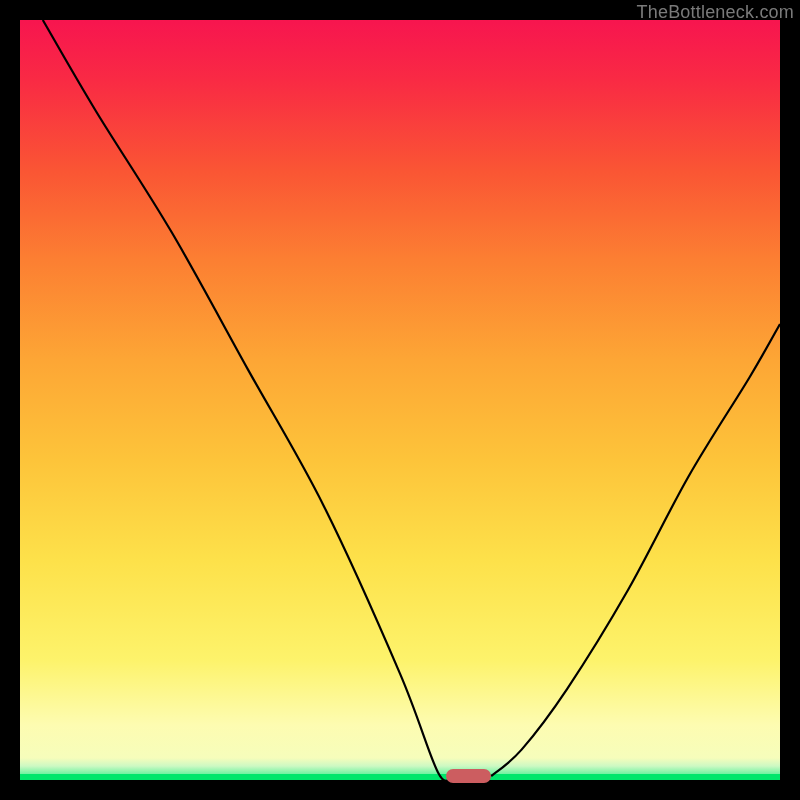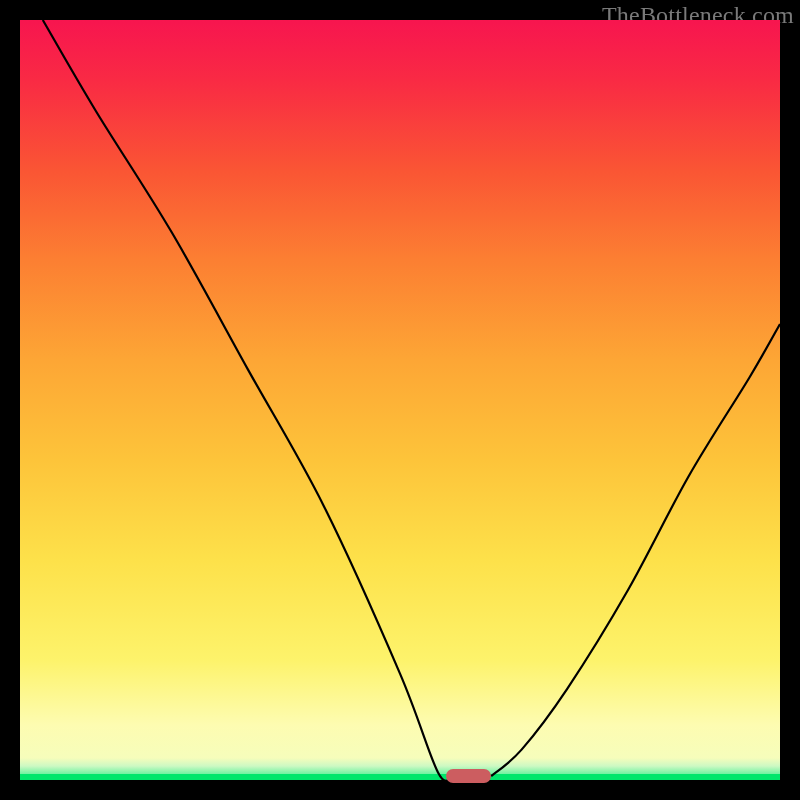--- a/index.html
+++ b/index.html
@@ -41,24 +41,23 @@
         #fa5534 610px,
         #f92a44 700px,
         #f7154f 760px
       );
   }
   .watermark {
     position: absolute;
     top: 2px;
     right: 6px;
     color: #7a7a7a;
-    font-size: 24px;
+    font-size: 18px;
     letter-spacing: 0.2px;
     user-select: none;
-    font-family: Liberation Serif, serif;
   }
   svg.curve {
     position: absolute;
     left: 20px;
     top: 20px;
     width: 760px;
     height: 760px;
     overflow: visible;
   }
   .marker {

